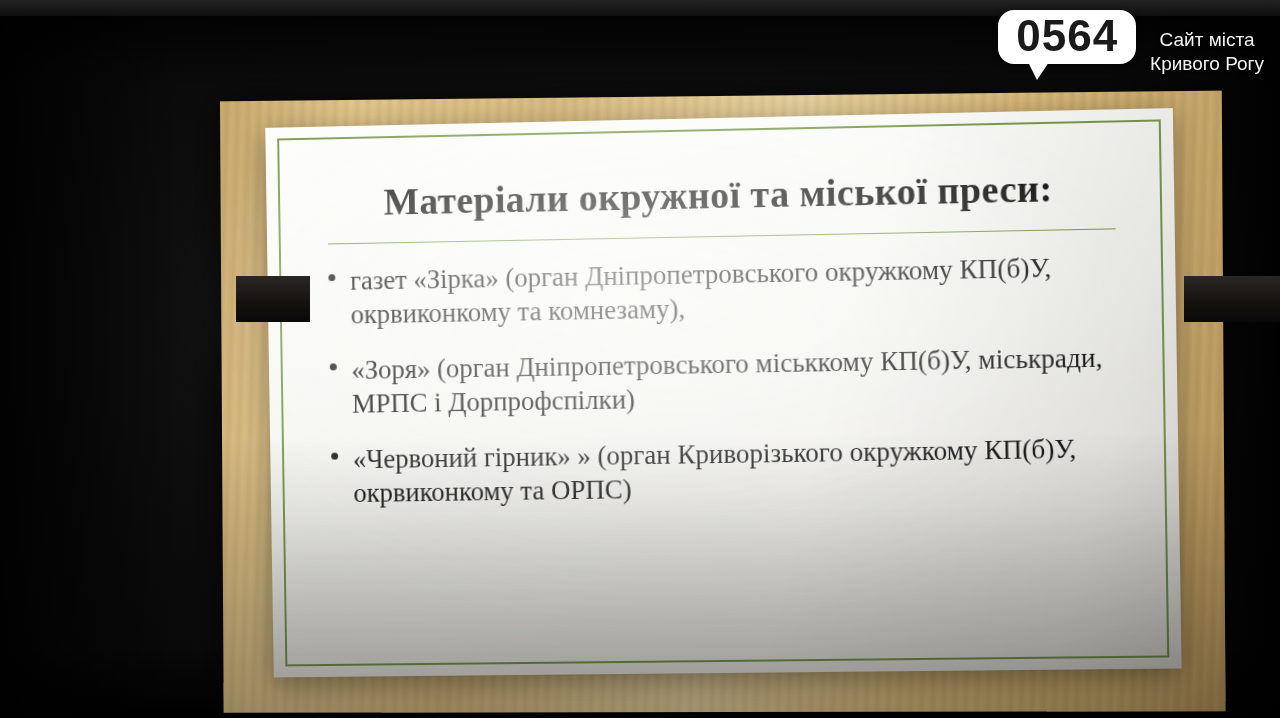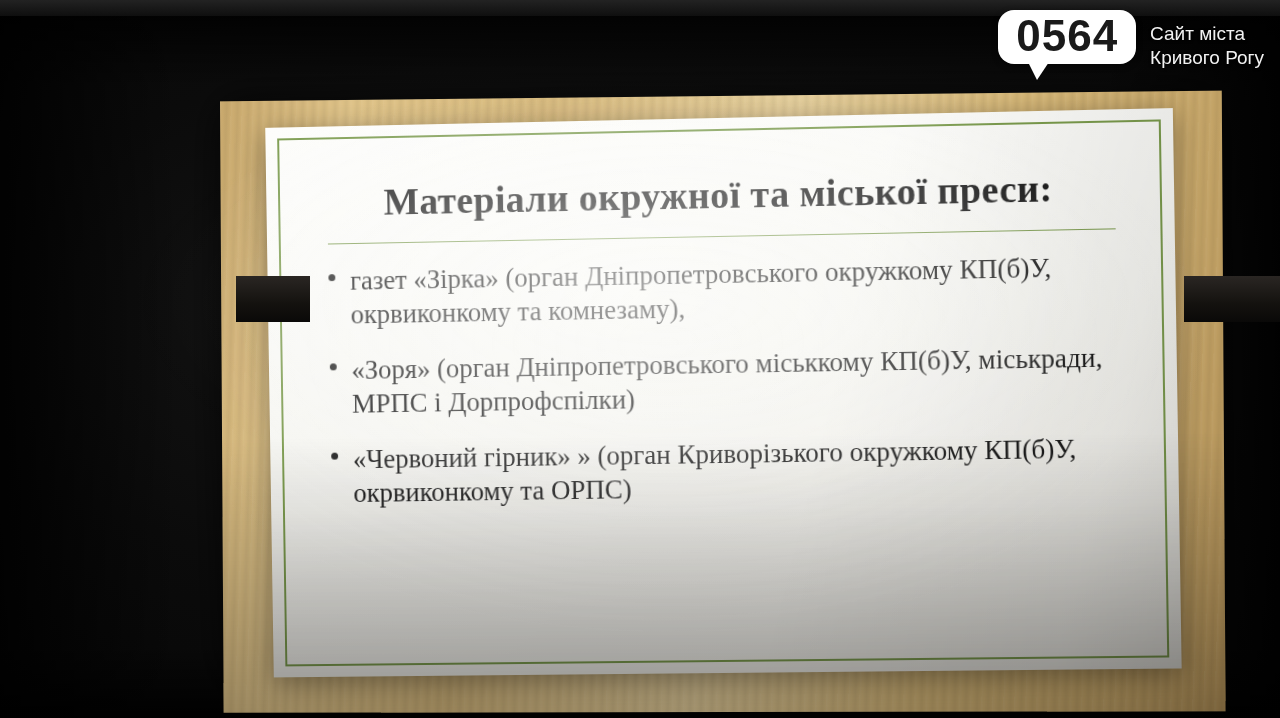--- a/index.html
+++ b/index.html
@@ -182,27 +182,28 @@
   .logo-bubble .tail {
     position: absolute;
     left: 30px;
     bottom: -16px;
     width: 0; height: 0;
     border-left: 9px solid transparent;
     border-right: 12px solid transparent;
     border-top: 18px solid #ffffff;
   }
   .logo-text {
-    margin-top: 12px;
+    margin-top: 18px;
     font-family: "Liberation Sans", sans-serif;
     font-size: 19px;
     line-height: 1.25;
     color: #f2f2f2;
     text-shadow: 0 1px 3px rgba(0,0,0,0.9);
     white-space: pre-line;
+    text-align: center;
   }
 
   
   .glare {
     position: absolute;
     inset: 0;
     pointer-events: none;
     background: radial-gradient(ellipse 60% 45% at 52% 42%, rgba(255,255,240,0.07), rgba(0,0,0,0) 70%);
   }
 </style>

